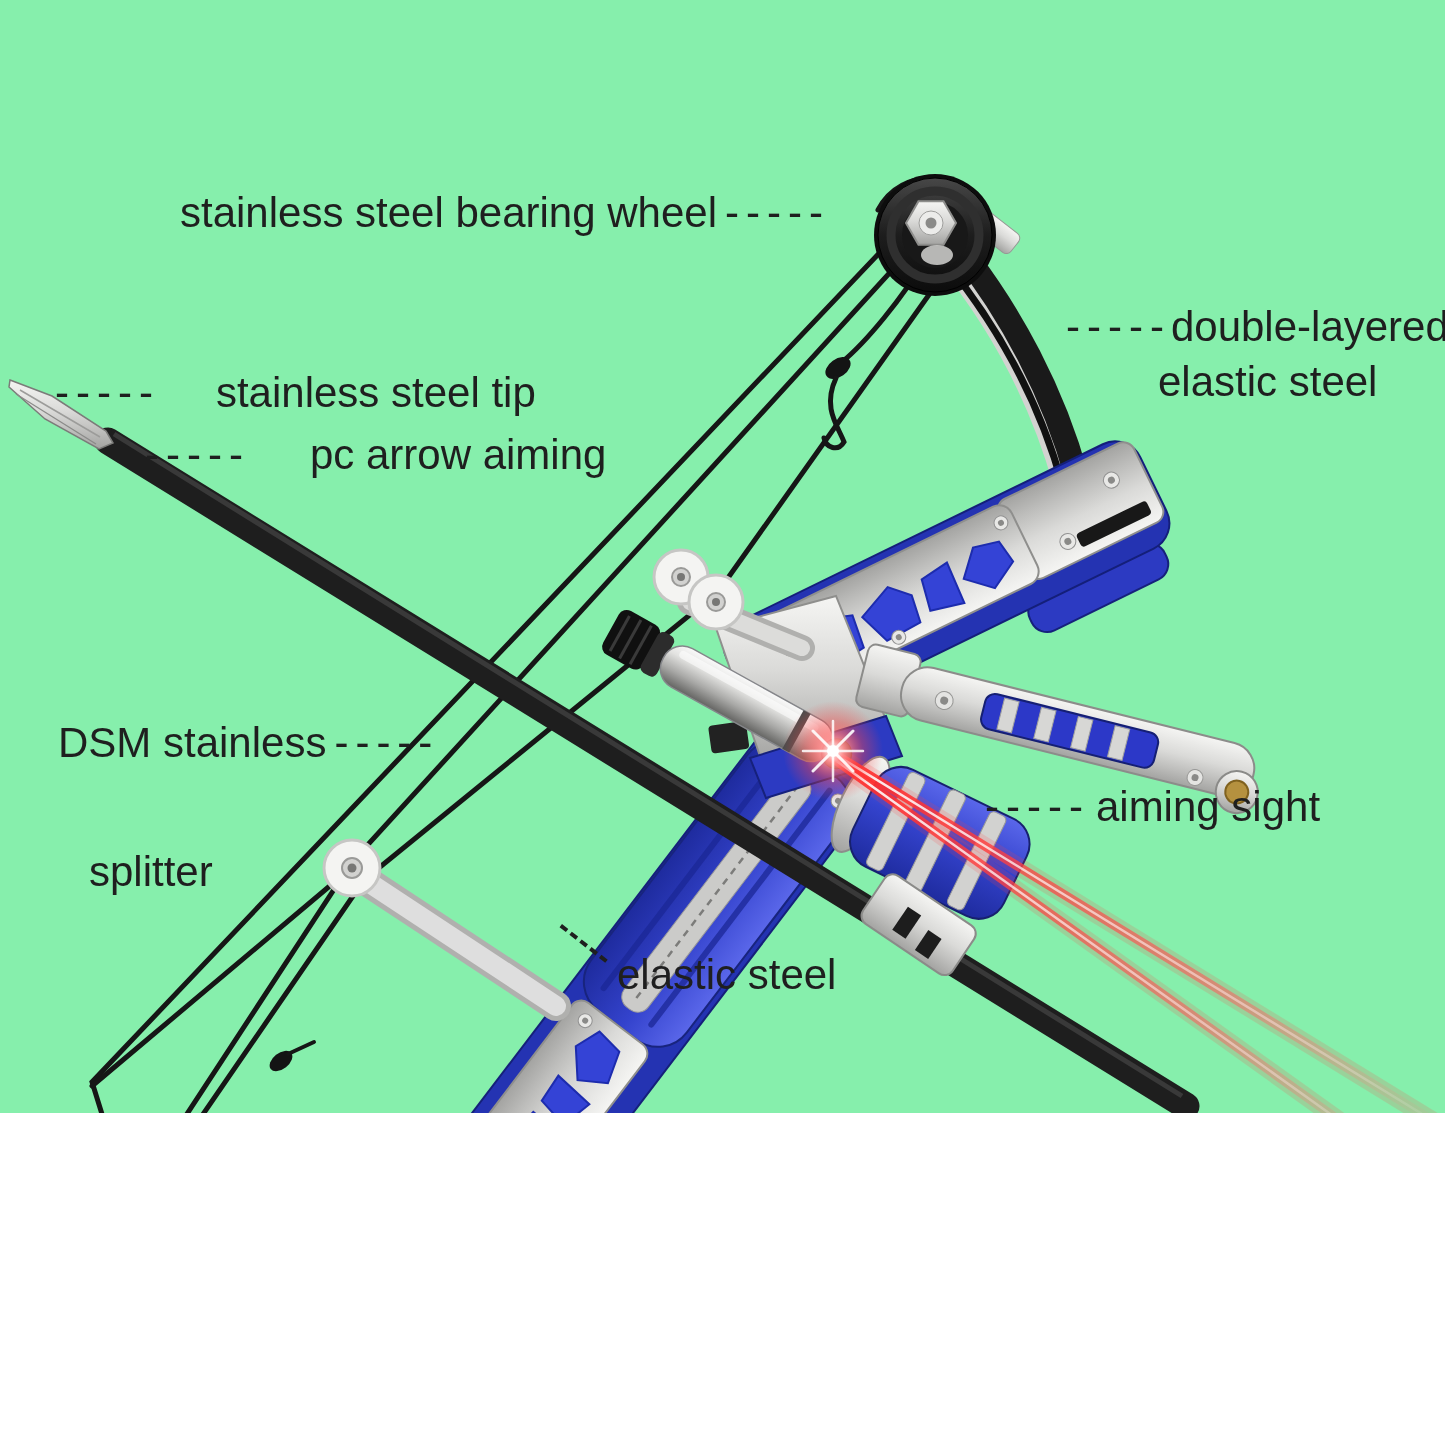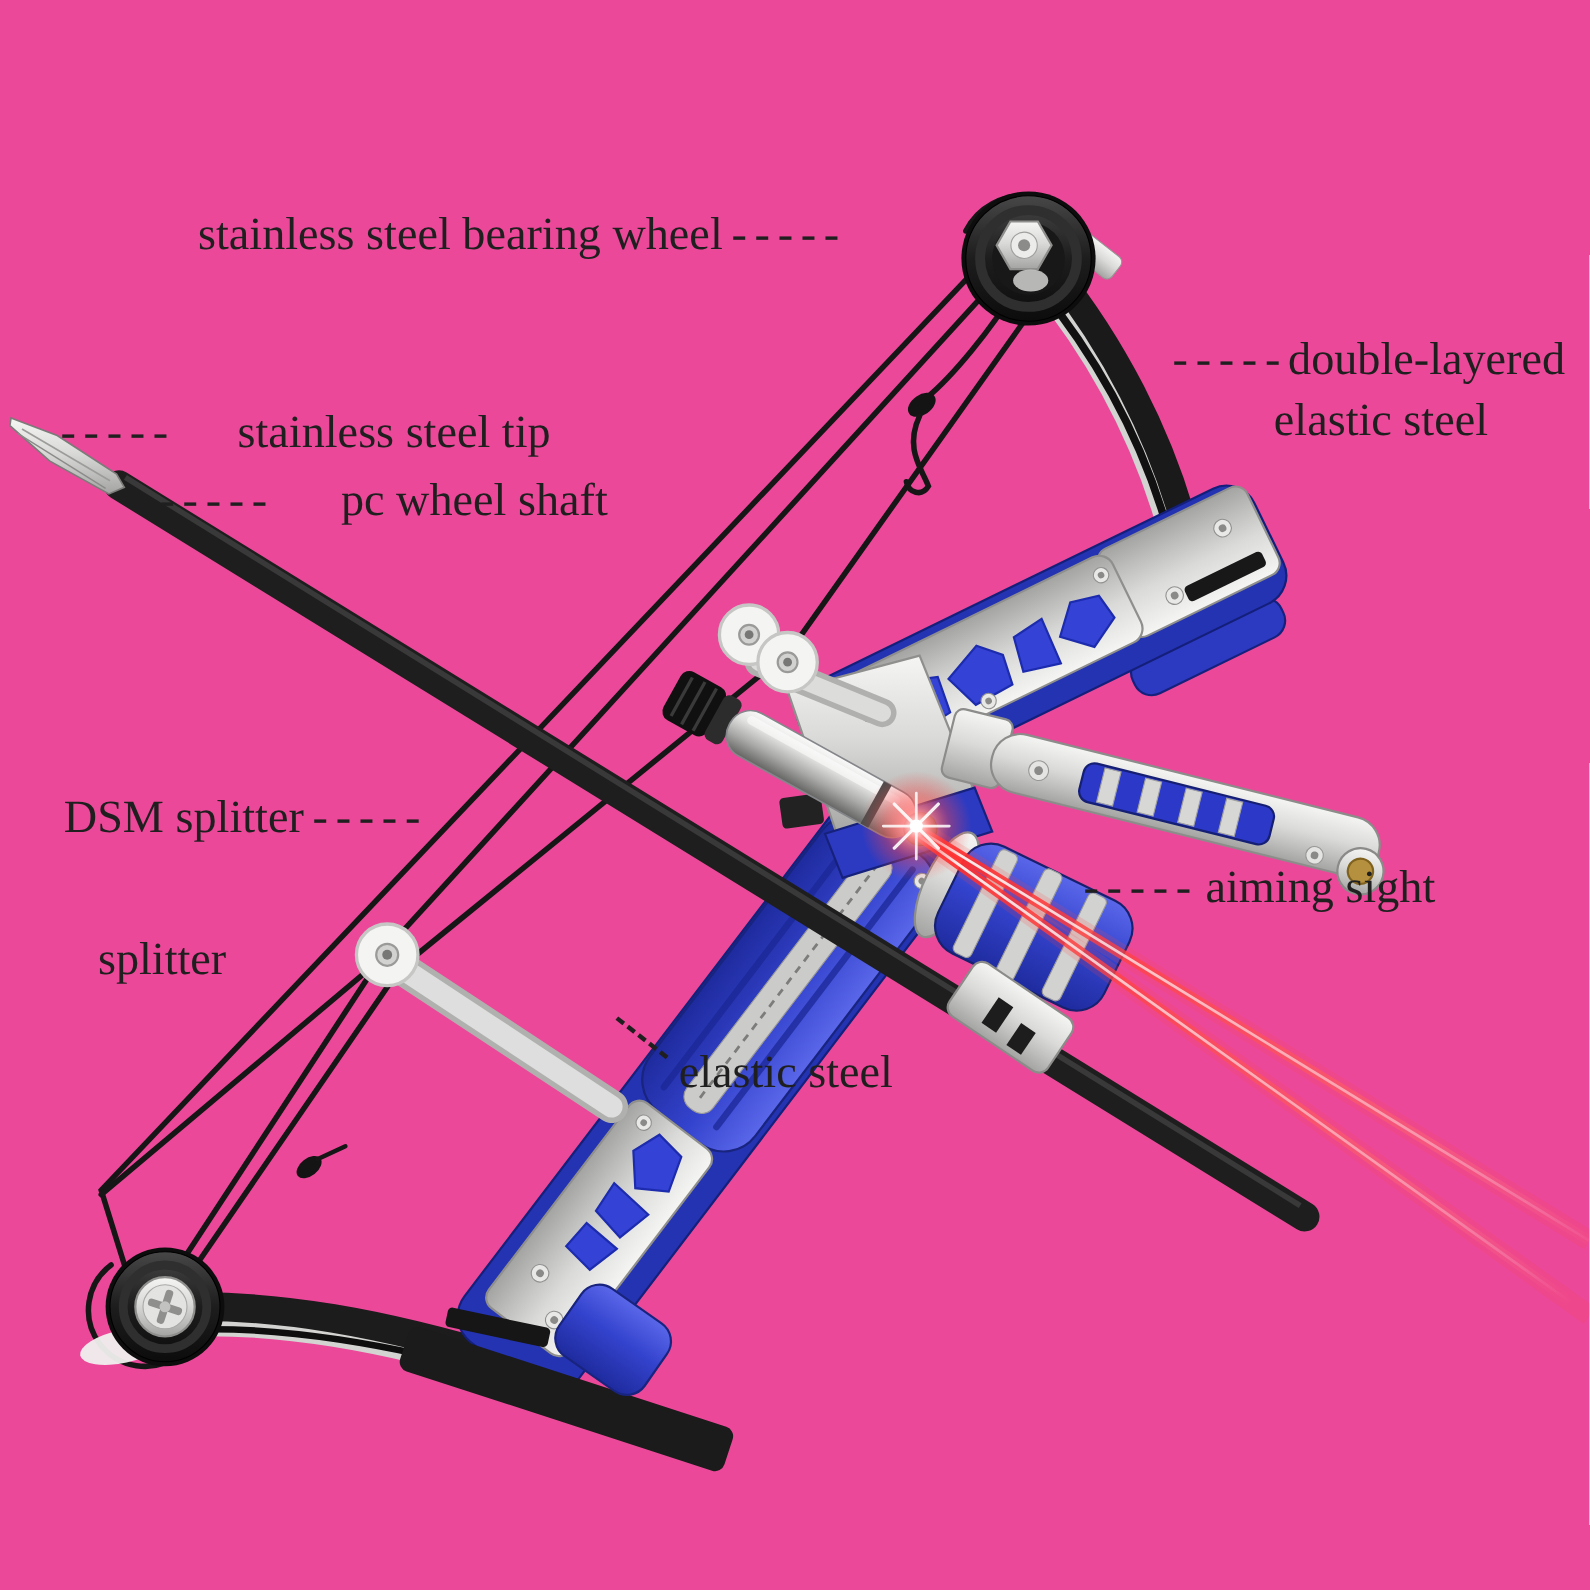--- a/index.html
+++ b/index.html
@@ -1,17 +1,17 @@
 <!DOCTYPE html>
 <html><head>
 <meta charset="utf-8">
 <style>
   html,body{margin:0;padding:0;background:#ffffff;}
-  #canvas{position:relative;width:1445px;height:1445px;background:#ec4899;overflow:hidden;
-          font-family:Liberation Serif, serif;}
+  #canvas{position:relative;width:1445px;height:1113px;background:#86efac;overflow:hidden;
+          font-family:Liberation Sans, sans-serif;}
   #bow-svg{position:absolute;left:0;top:0;}
   .callout{position:absolute;font-size:42px;line-height:1.3;color:#1f1f1f;white-space:nowrap;}
   .dash{letter-spacing:7px;}
   .cline{display:block;}
   .diag-leader{position:absolute;width:58px;height:0;border-top:4px dashed #1f1f1f;
                transform:rotate(38deg);transform-origin:left top;}
 </style>
 </head>
 <body>
 
@@ -277,25 +277,25 @@
 <div class="callout" style="left:1066px;top:300px;">
   <span class="cline"><span class="dash">-----</span><span>double-layered</span></span>
   <span class="cline" style="margin-left:92px;">elastic steel</span>
 </div>
 
 <div class="callout" style="left:55px;top:366px;">
   <span class="dash">-----</span><span style="margin-left:56px;margin-top:24px;">stainless steel tip</span>
 </div>
 
 <div class="callout" style="left:145px;top:428px;">
-  <span class="dash">-----</span><span style="margin-left:60px;">pc wheel shaft</span>
+  <span class="dash">-----</span><span style="margin-left:60px;">pc arrow aiming</span>
 </div>
 
 <div class="callout" style="left:58px;top:716px;">
-  <span>DSM splitter</span><span class="dash" style="margin-left:8px;">-----</span>
+  <span>DSM stainless</span><span class="dash" style="margin-left:8px;">-----</span>
 </div>
 
 <div class="callout" style="left:985px;top:780px;">
   <span class="dash">-----</span><span style="margin-left:6px;margin-top:12px;">aiming sight</span>
 </div>
 
 <div class="callout" style="left:117px;top:845px;">
   <span class="cline" style="margin-left:-28px;">splitter</span>
 </div>
 

